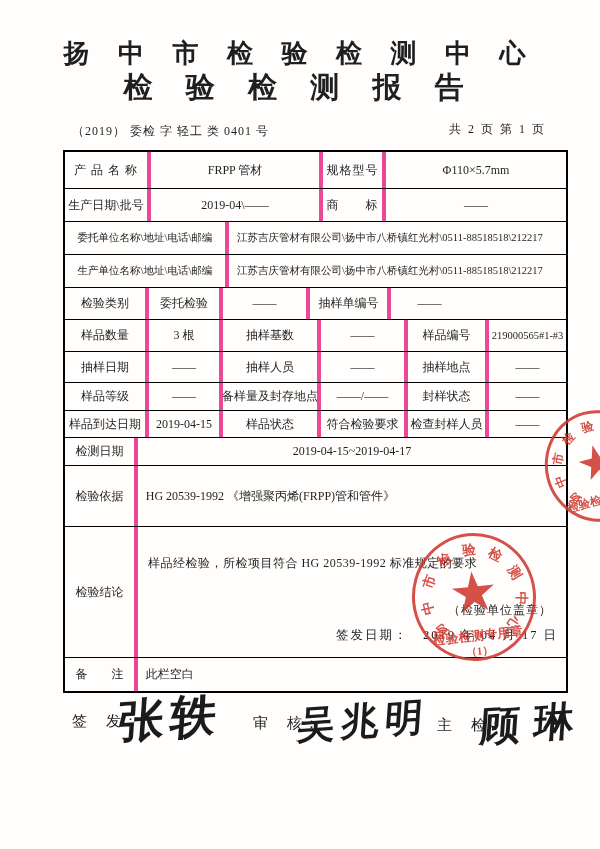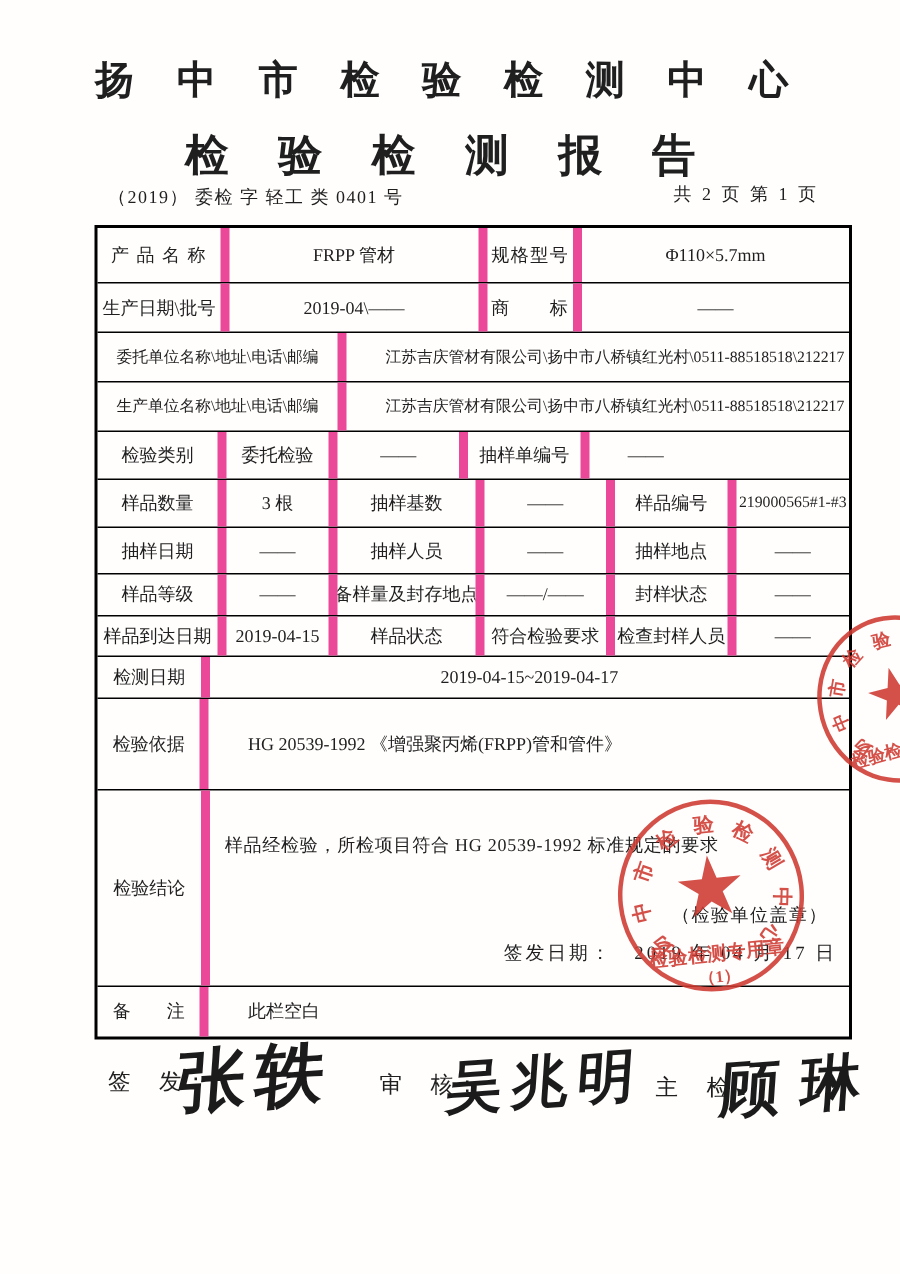--- a/index.html
+++ b/index.html
@@ -5,32 +5,32 @@
   html,body{margin:0;padding:0;background:#ffffff;}
   .page{
     position:relative;width:600px;height:849px;background:#fffefd;
     overflow:hidden;
     font-family:"Liberation Serif","DejaVu Serif",serif;
     color:#1f1f1f;
   }
   
   .org-title{position:absolute;top:36px;left:0;width:100%;text-align:center;
     font-size:26px;font-weight:700;letter-spacing:11px;white-space:nowrap;}
-  .doc-title{position:absolute;top:84px;left:0;width:100%;text-align:center;
+  .doc-title{position:absolute;top:68px;left:0;width:100%;text-align:center;
     font-size:29px;font-weight:700;letter-spacing:13px;white-space:nowrap;}
   .doc-number{position:absolute;top:123px;left:72px;font-size:12px;letter-spacing:1px;}
   .page-info{position:absolute;top:121px;right:54px;font-size:12px;letter-spacing:2px;margin-left:44px;}
   
   .rpt{position:absolute;left:63px;top:150px;width:505px;border:2px solid #000;box-sizing:border-box;}
   .row{display:flex;border-top:1px solid #000;}
   .row:first-child{border-top:none;}
-  .cell{border-left:6px solid #ec4899;box-sizing:border-box;display:flex;align-items:center;
+  .cell{border-left:4px solid #ec4899;box-sizing:border-box;display:flex;align-items:center;
     justify-content:center;font-size:12px;text-align:center;overflow:hidden;white-space:nowrap;}
   .cell:first-child{border-left:none;}
-  .cell.left{justify-content:flex-start;text-align:left;padding-left:26px;}
+  .cell.left{justify-content:flex-start;text-align:left;padding-left:8px;}
   .cell.small{font-size:10.5px;}
   .lbl{letter-spacing:1px;}
   
   .h36{height:36px}.h32{height:32px}.h31{height:31px}.h30{height:30px}
   .h27{height:27px}.h26{height:26px}.h60{height:60px}.h130{height:130px}.h33{height:33px}
   
   .w82{width:82px}.w172{width:172px}.w63{width:63px}.w184{width:184px}
   .w160{width:160px}.w341{width:341px}
   .w80{width:80px}.w74{width:74px}.w98{width:98px}.w87{width:87px}.w81{width:81px}
   .w421{width:501px}

